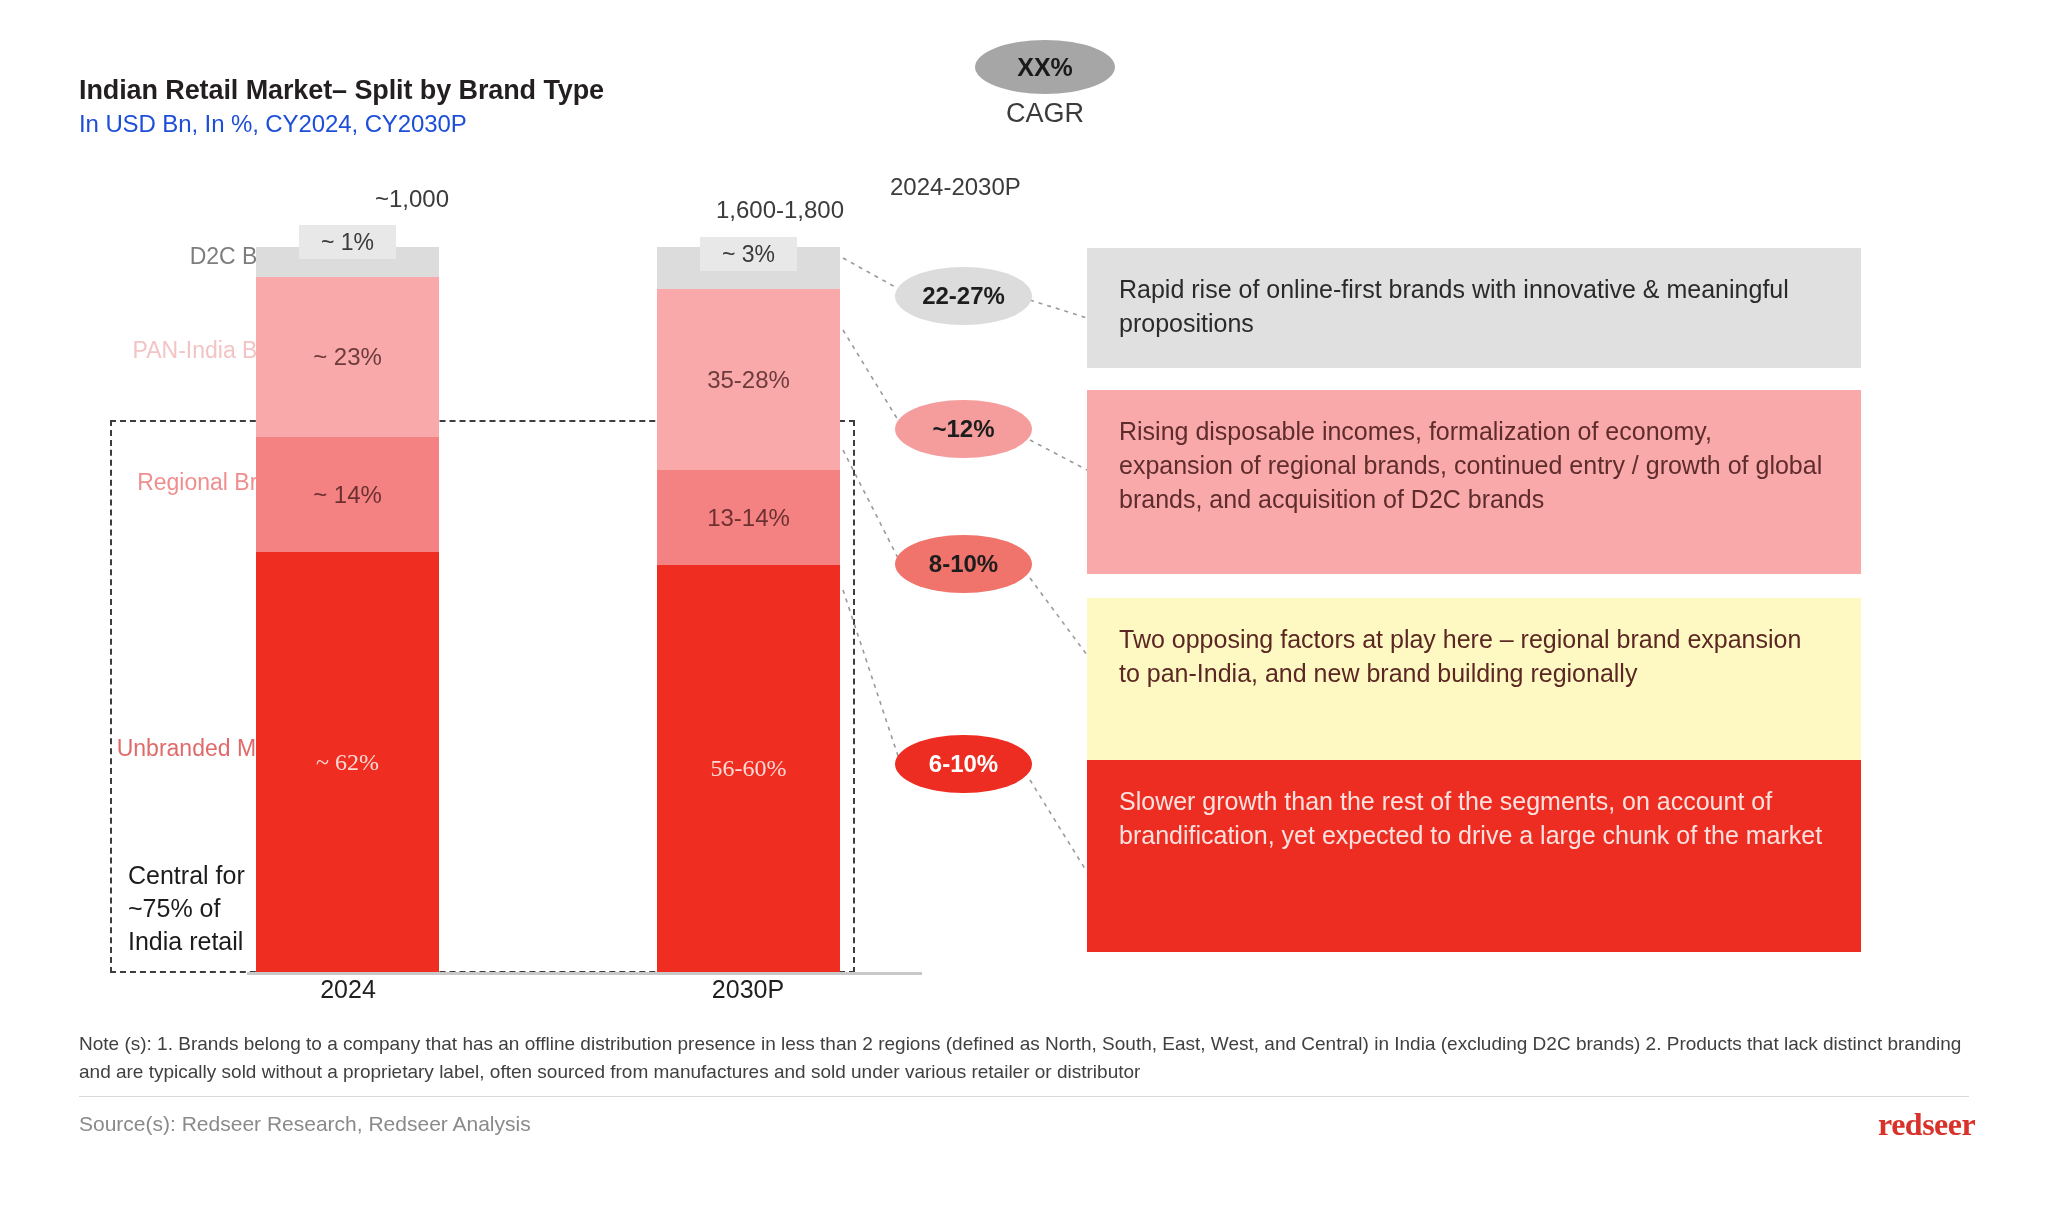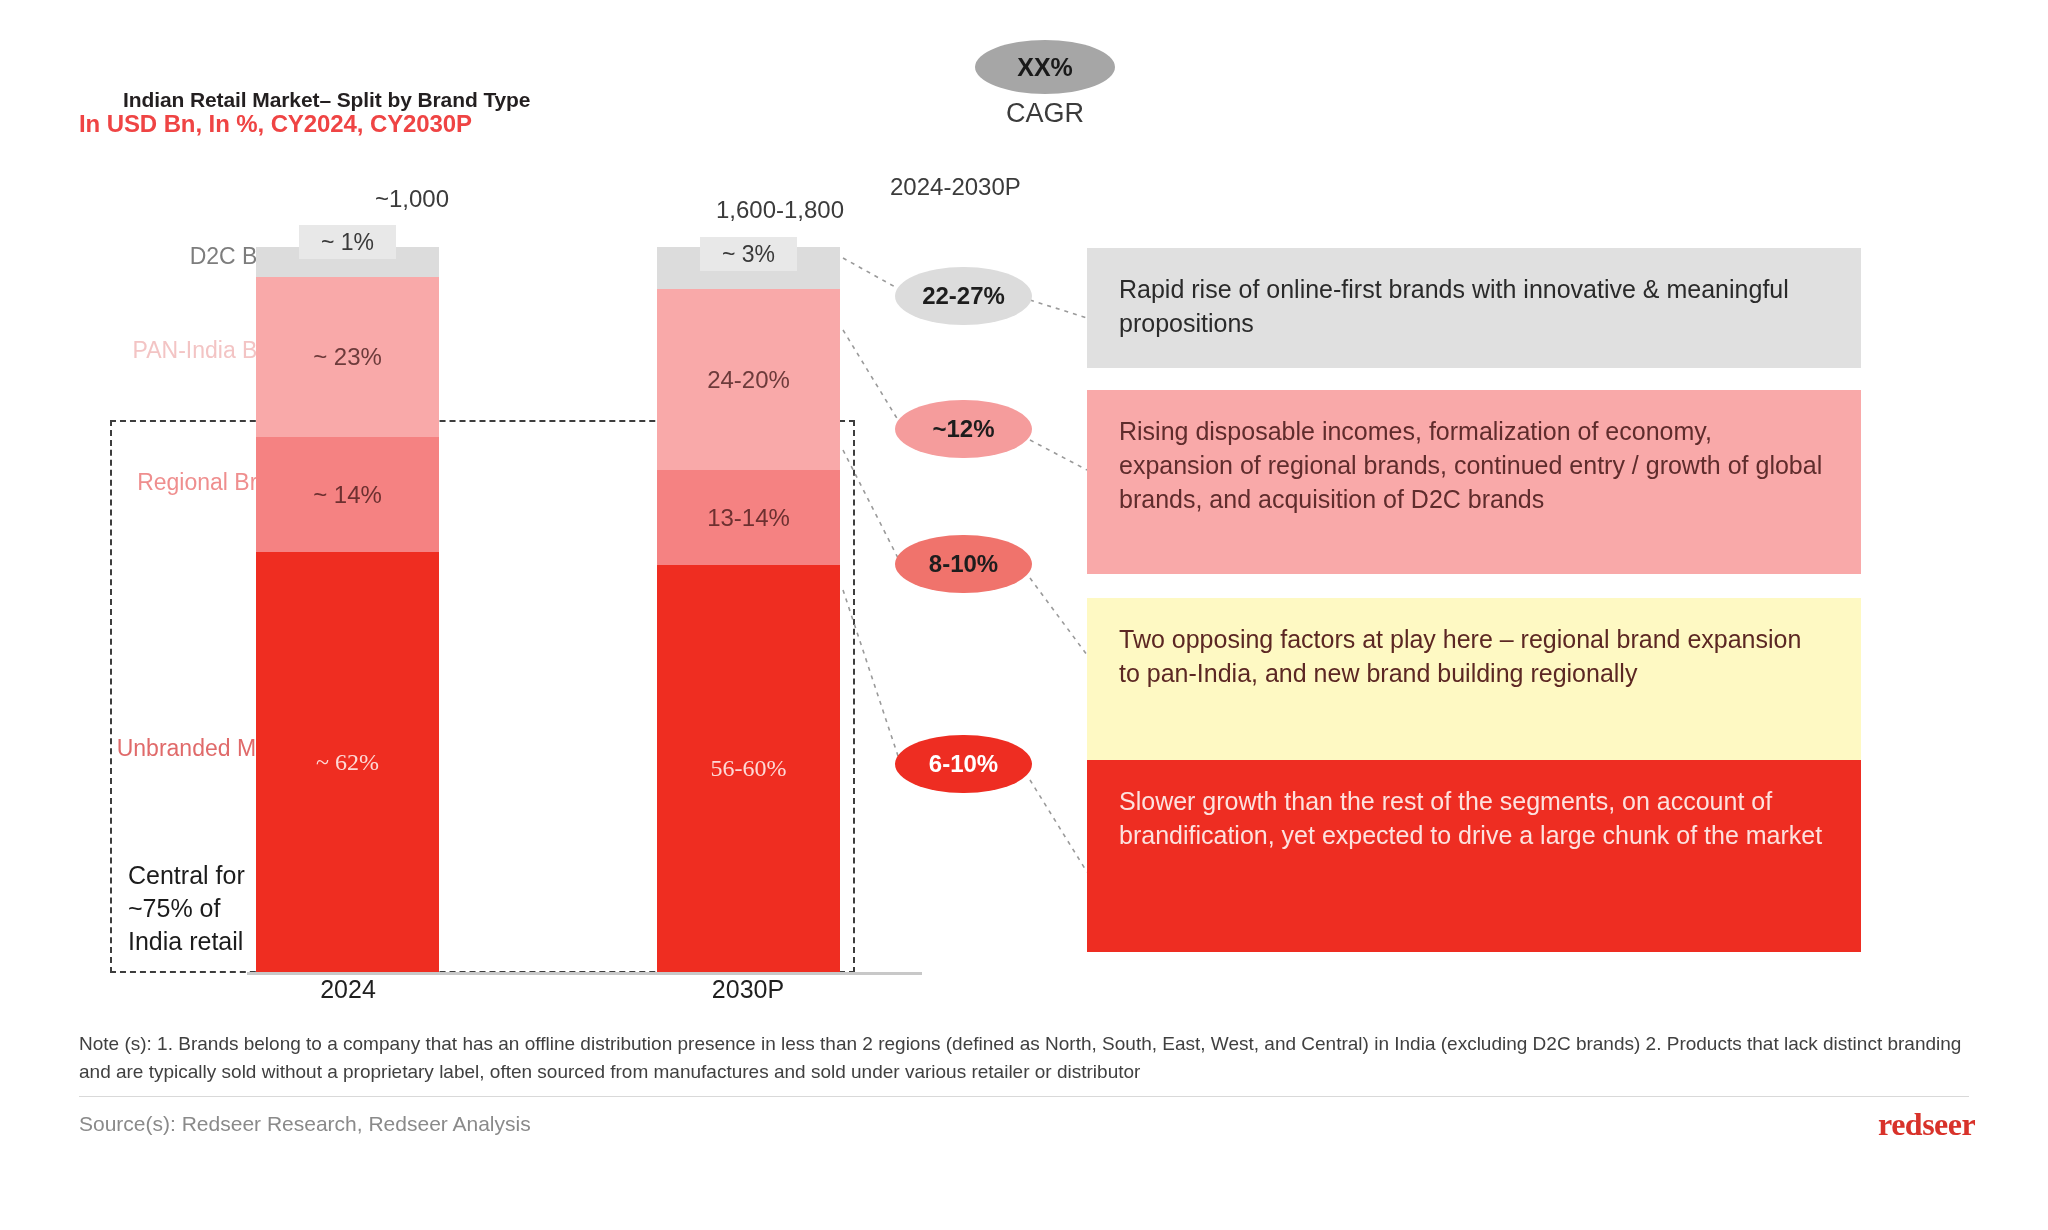--- a/index.html
+++ b/index.html
@@ -6,27 +6,27 @@
   html, body {
     width: 2048px; height: 1230px;
     background: #ffffff;
     font-family: "Liberation Sans", sans-serif;
     overflow: hidden;
   }
   #slide { position: relative; width: 2048px; height: 1230px; background:#fff; }
 
   
   .title {
-    position: absolute; left: 79px; top: 88px;
-    font-size: 21px; font-weight: 700; color: #231f20;
-    letter-spacing: -0.1px; white-space: nowrap; margin-left: 44px;
+    position: absolute; left: 79px; top: 75px;
+    font-size: 27px; font-weight: 700; color: #231f20;
+    letter-spacing: -0.1px; white-space: nowrap;
   }
   .subtitle {
     position: absolute; left: 79px; top: 110px;
-    font-size: 24px; font-weight: 700; color: #ef4444;
+    font-size: 24px; font-weight: 400; color: #1d4ed8;
     letter-spacing: -0.1px; white-space: nowrap;
   }
 
   
   .legend-wrap { position:absolute; left:975px; top:40px; width:140px; text-align:center; }
   .legend-pill {
     width: 140px; height: 54px; background: #a6a6a6;
     border-radius: 70px / 27px;
     display:flex; align-items:center; justify-content:center;
     font-size: 25px; font-weight: 700; color: #1a1a1a;
@@ -160,21 +160,21 @@
   <div class="bar" id="bar-2024" style="top:247px; height:725px;">
     <div class="seg seg-d2c" style="top:0px;   height:30px;"></div>
     <div class="seg seg-pan" style="top:30px;  height:160px;">~ 23%</div>
     <div class="seg seg-regional" style="top:190px; height:115px;">~ 14%</div>
     <div class="seg seg-unbranded" style="top:305px; height:420px;">~ 62%</div>
   </div>
   <div class="d2c-tab" style="left:299px; top:225px;">~ 1%</div>
 
   <div class="bar" id="bar-2030p" style="top:247px; height:725px;">
     <div class="seg seg-d2c" style="top:0px;   height:42px;"></div>
-    <div class="seg seg-pan" style="top:42px;  height:181px;">24-20%</div>
+    <div class="seg seg-pan" style="top:42px;  height:181px;">35-28%</div>
     <div class="seg seg-regional" style="top:223px; height:95px;">13-14%</div>
     <div class="seg seg-unbranded" style="top:318px; height:407px;">56-60%</div>
   </div>
   <div class="d2c-tab" style="left:700px; top:237px;">~ 3%</div>
 
   <div class="axis-line"></div>
   <div class="x-tick" id="xt-2024">2024</div>
   <div class="x-tick" id="xt-2030p">2030P</div>
 
   <div class="accounts-note">

